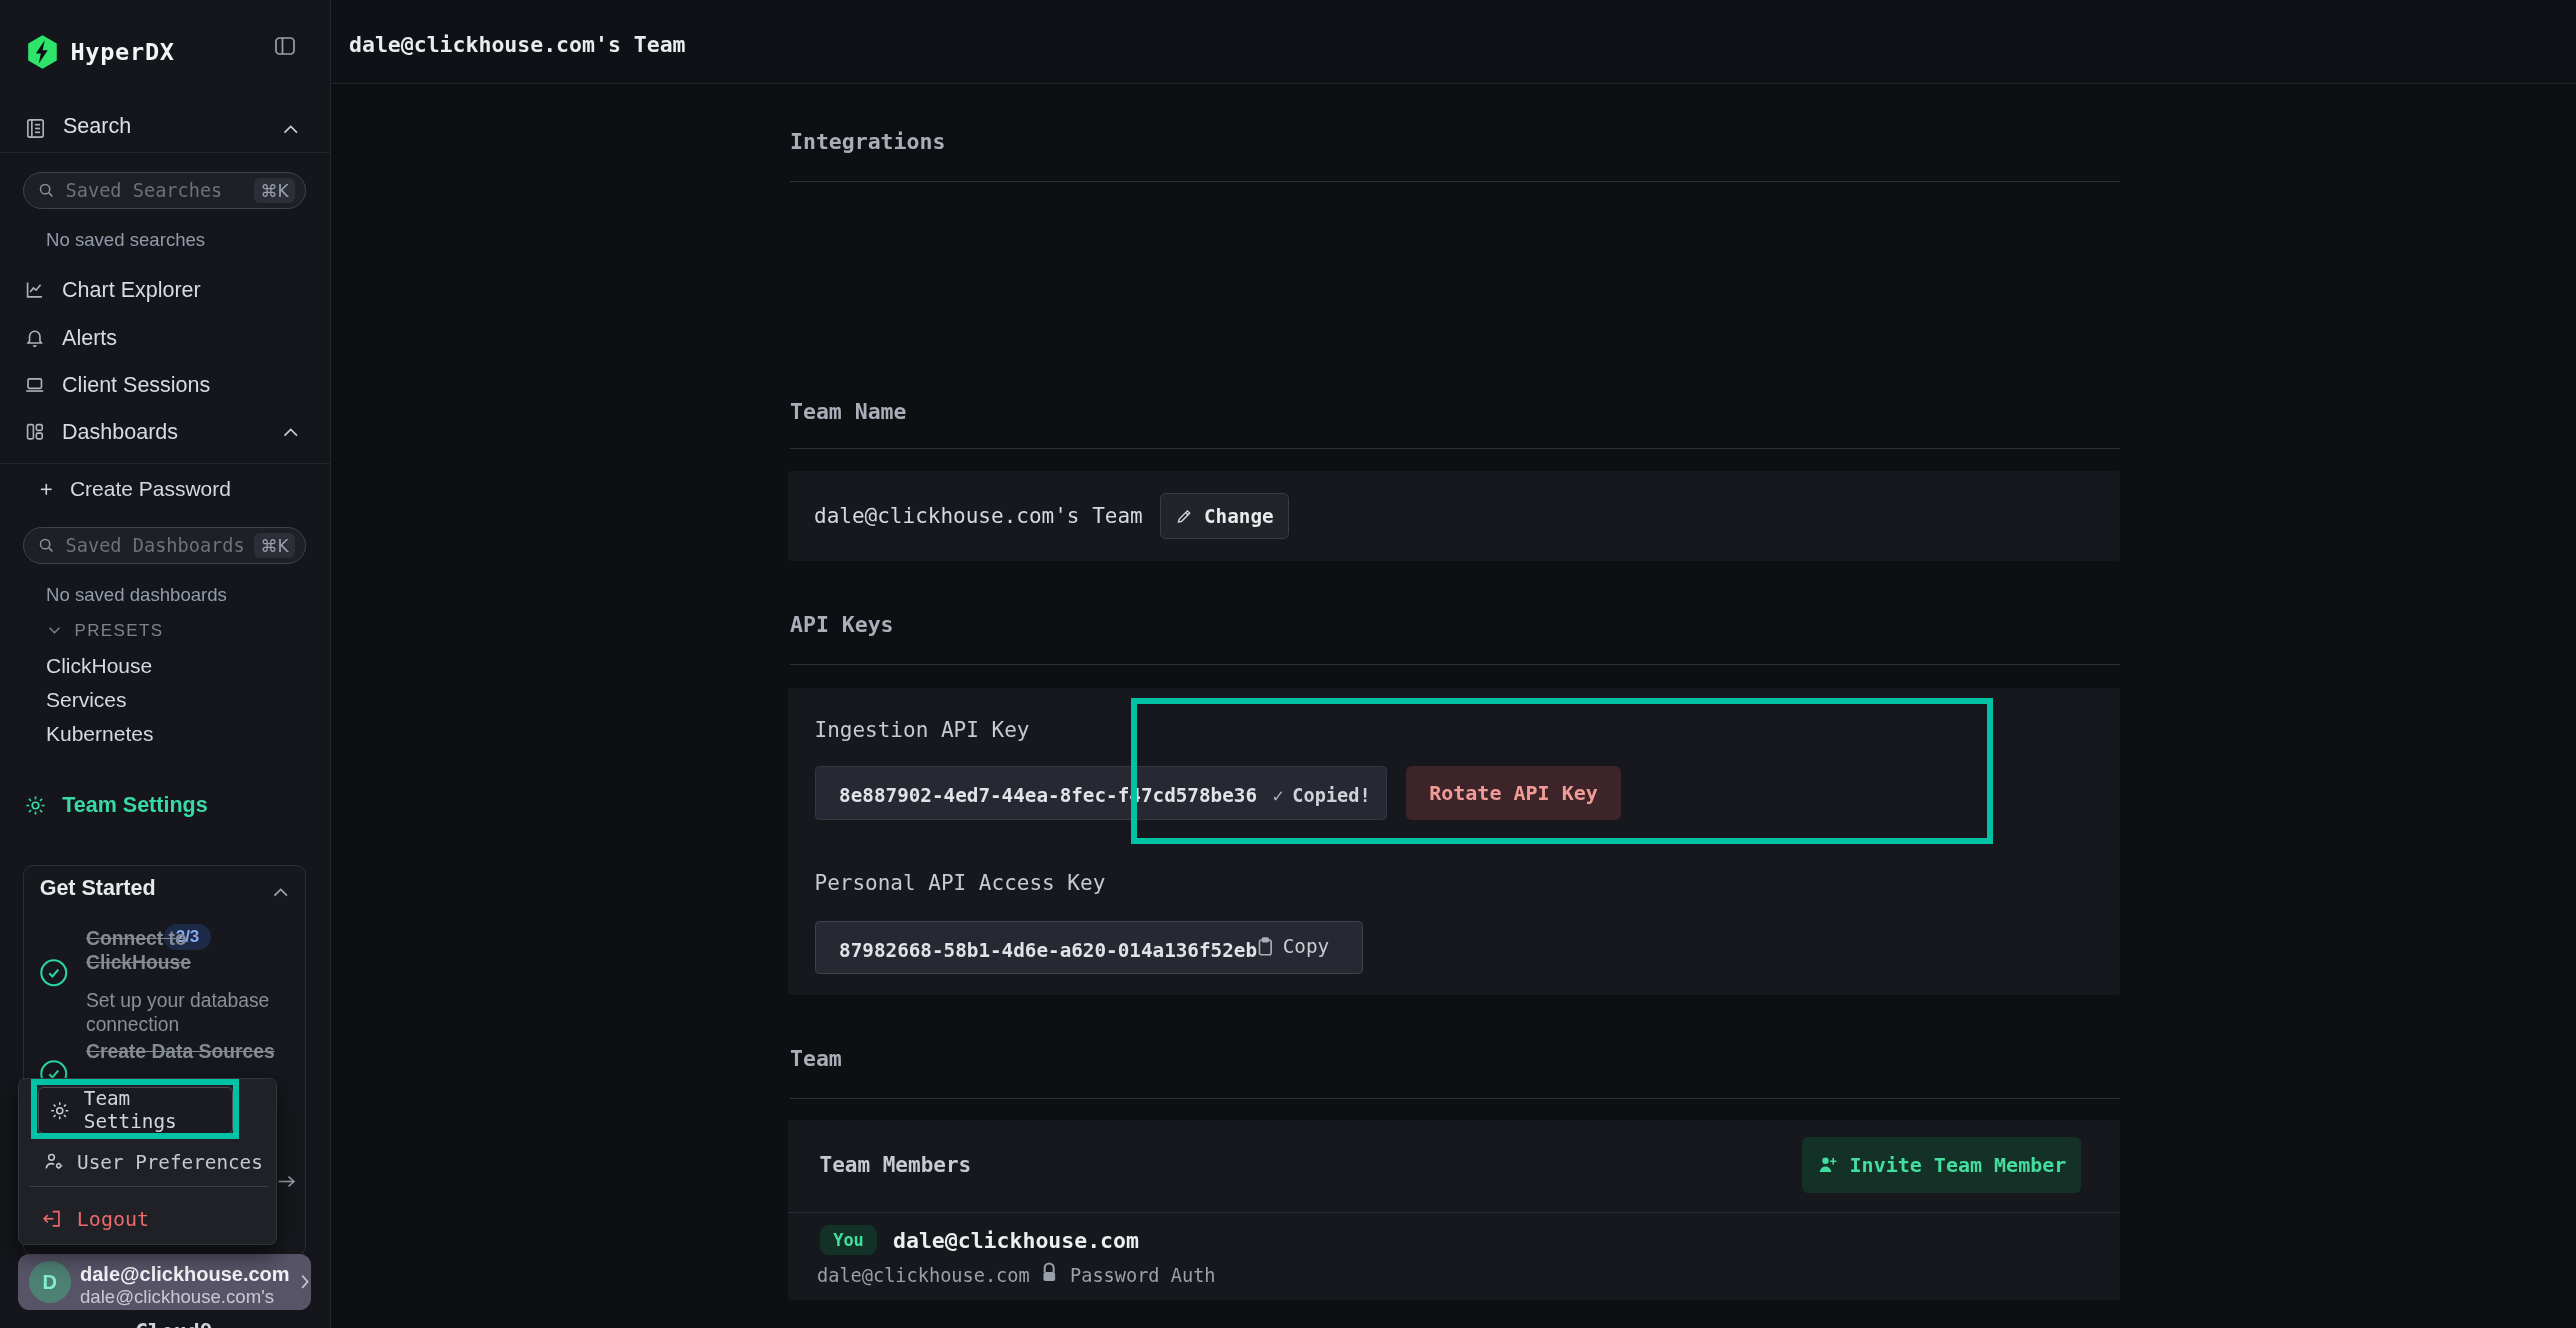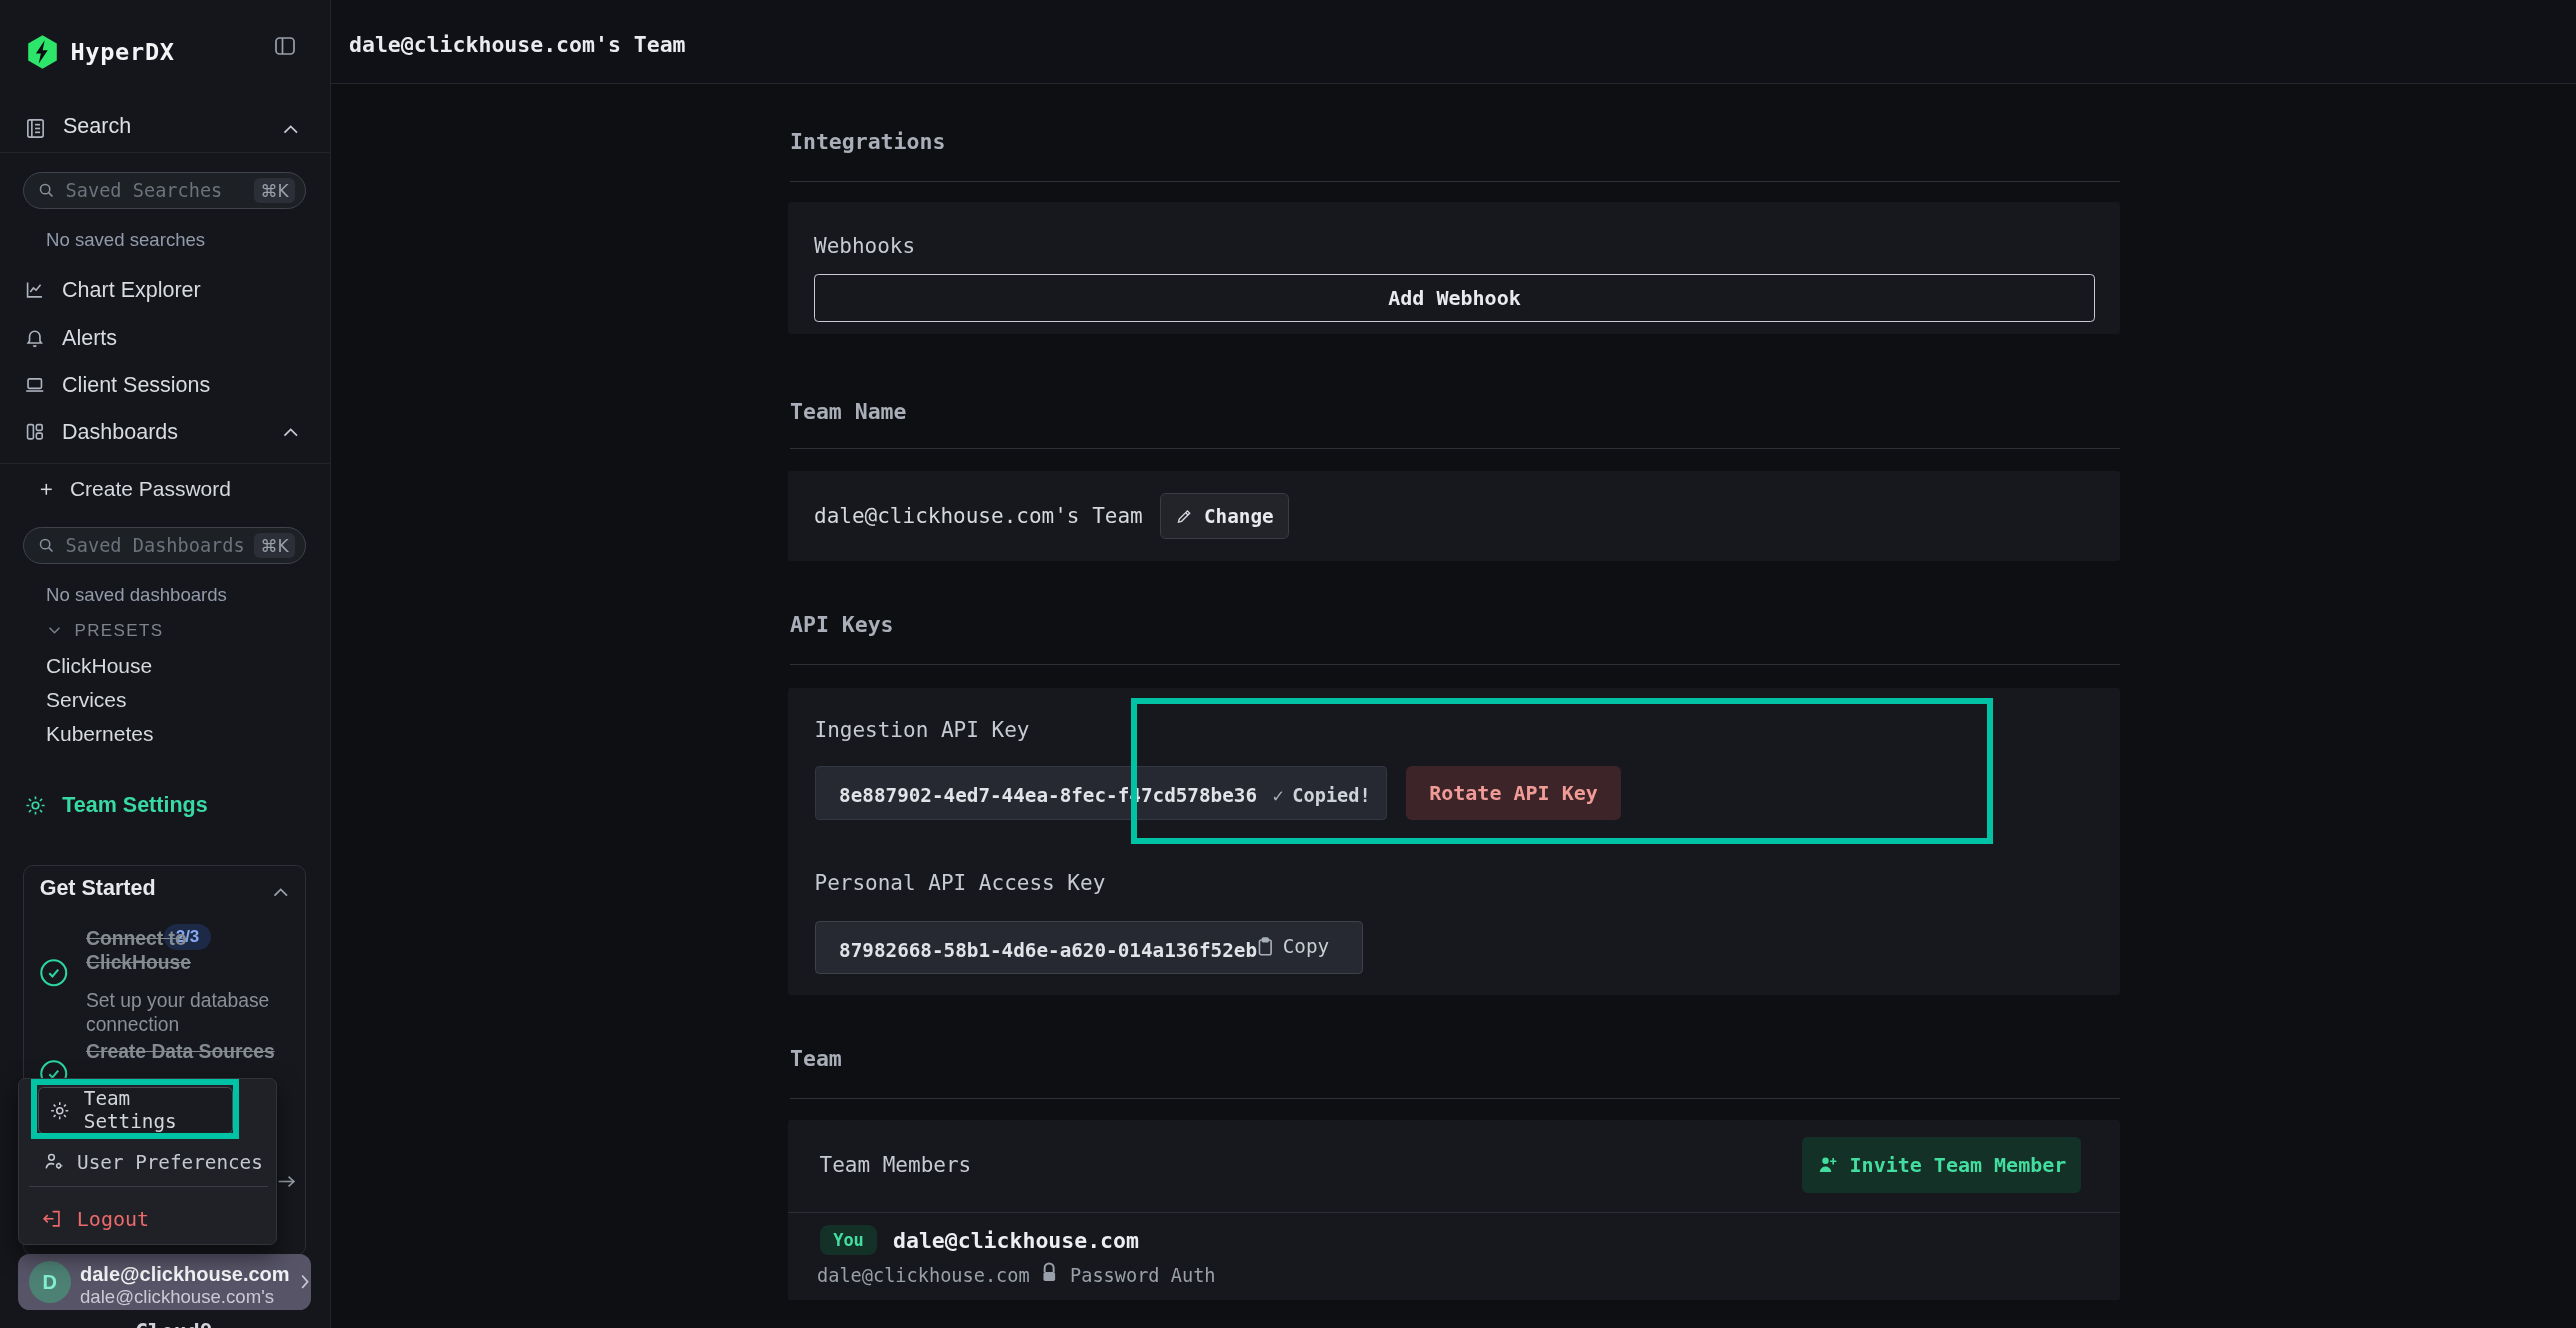--- a/index.html
+++ b/index.html
@@ -135,21 +135,21 @@
   #ing-copied { left:457px; top:18px; gap:8.6px; color:#ced2d9; font-size:18.6px; }
   #ing-copied .chk { color:#aab0b9; font-weight:normal; }
   #ing-copied .cp { font-weight:bold; }
   #rotate-btn { left:618px; top:78px; width:215px; height:54px; background:#3c2429; border-radius:5.7px;
     display:flex; align-items:center; justify-content:center; font-size:20px; font-weight:bold; color:#f19b97; }
   #pers-label { left:26.5px; top:183px; font-size:21px; color:#c6cad1; }
   #pers-chip { left:26.5px; top:233px; width:548px; height:53px; background:#262932; border:0.7px solid #3e424b; border-radius:4.3px; }
   #pers-copy { left:440px; top:13px; gap:8.6px; color:#c9cdd4; font-size:19.3px; }
 
   #card-team { top:1120px; height:180px; }
-  #tm-label { left:31.5px; top:33px; font-size:21px; color:#c6cad1; }
+  #tm-label { left:31.5px; top:33px; font-size:21px; color:#c6cad1;font-weight:bold; }
   #invite-btn { left:1014px; top:17px; width:279px; height:56px; background:#143127; border-radius:5.7px;
     display:flex; align-items:center; justify-content:center; gap:11.4px;
     font-size:20px; font-weight:bold; color:#43dd9f; }
   #tm-divider { left:0; top:92px; width:1332px; height:1.4px; background:#2a2d34; }
   #you-badge { left:32px; top:105px; width:57px; height:30px; background:#143127; border-radius:8.6px;
     display:flex; align-items:center; justify-content:center; font-size:17px; font-weight:bold; color:#43dd9f; }
   #member-name { left:105px; top:108px; font-size:21.5px; font-weight:bold; color:#eceef1; }
   #member-email { left:29px; top:145px; font-size:18.6px; color:#9aa0a9; }
   #member-lock { left:252px; top:143px; }
   #member-auth { left:282px; top:145px; font-size:18.6px; color:#9aa0a9; }
@@ -383,24 +383,20 @@
     <div id="footer-partial" class="abs mono">Cloud9</div>
   </nav>
 
   <main id="main" class="abs">
     <header id="topbar" class="abs">
       <span id="page-title" class="abs">dale@clickhouse.com's Team</span>
     </header>
 
     <h2 id="h-integrations" class="abs section-heading">Integrations</h2>
     <div id="d-integrations" class="abs section-divider"></div>
-    <section id="card-webhooks" class="abs card">
-      <span id="wh-label" class="abs">Webhooks</span>
-      <button id="wh-btn" class="abs">Add Webhook</button>
-    </section>
 
     <h2 id="h-teamname" class="abs section-heading">Team Name</h2>
     <div id="d-teamname" class="abs section-divider"></div>
     <section id="card-teamname" class="abs card">
       <span id="tn-value" class="abs">dale@clickhouse.com's Team</span>
       <button id="tn-change" class="abs">
         <span>
           <svg width="18.6" height="18.6" viewBox="0 0 24 24" fill="none" stroke="#d5d8dd" stroke-width="1.8">
               <path d="M4.5 19.5l1-4L16 5l3 3L8.5 18.5l-4 1z"></path>
               <line x1="13.8" y1="7.2" x2="16.8" y2="10.2"></line>

